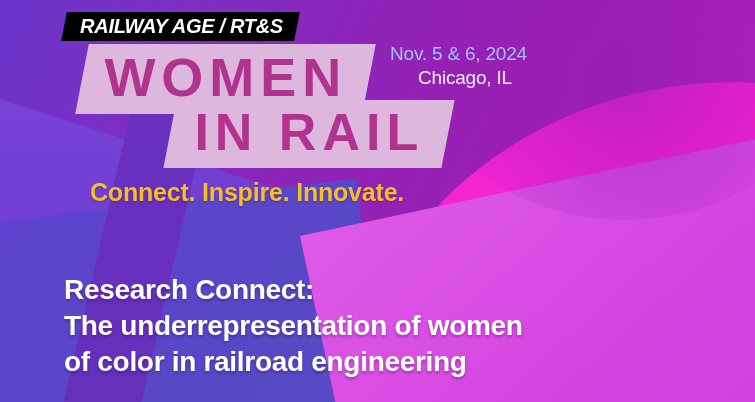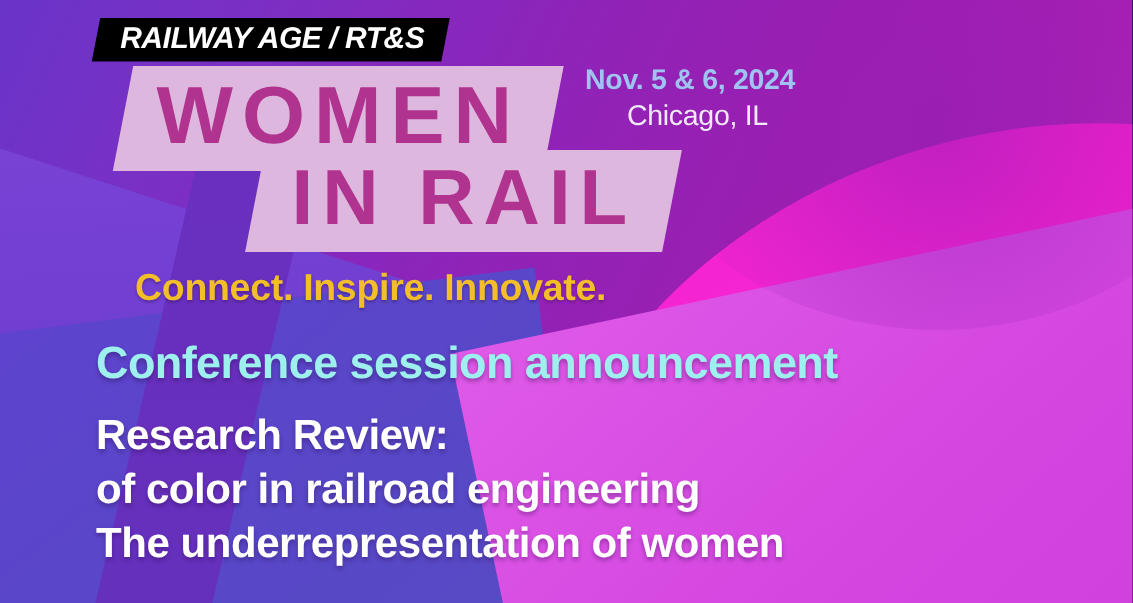--- a/index.html
+++ b/index.html
@@ -151,21 +151,21 @@
 
   
   .event-meta {
     position: absolute;
     left: 390px;
     top: 42px;
   }
   .event-date {
     color: #9fc4f2;
     font-size: 19px;
-    font-weight: bold;
+    font-weight: normal;
     line-height: 1.25;
     letter-spacing: -0.2px;
   }
   .event-location {
     color: #f0eaf6;
     font-size: 19px;
     font-weight: normal;
     line-height: 1.3;
     letter-spacing: -0.2px;
     margin-left: 28px;
@@ -238,22 +238,21 @@
       <span class="title-bar-text">IN RAIL</span>
     </div>
 
     <div class="event-meta">
       <div class="event-date">Nov. 5 &amp; 6, 2024</div>
       <div class="event-location">Chicago, IL</div>
     </div>
 
     <div class="tagline">Connect. Inspire. Innovate.</div>
 
-    <div class="announcement">Conference session announcement</div>
 
     <div class="session-title">
-      <div>Research Review:</div>
+      <div>Research Connect:</div>
+      <div>The underrepresentation of women</div>
       <div>of color in railroad engineering</div>
-      <div>The underrepresentation of women</div>
     </div>
 
   </div>
 </div>
 
 </body></html>

